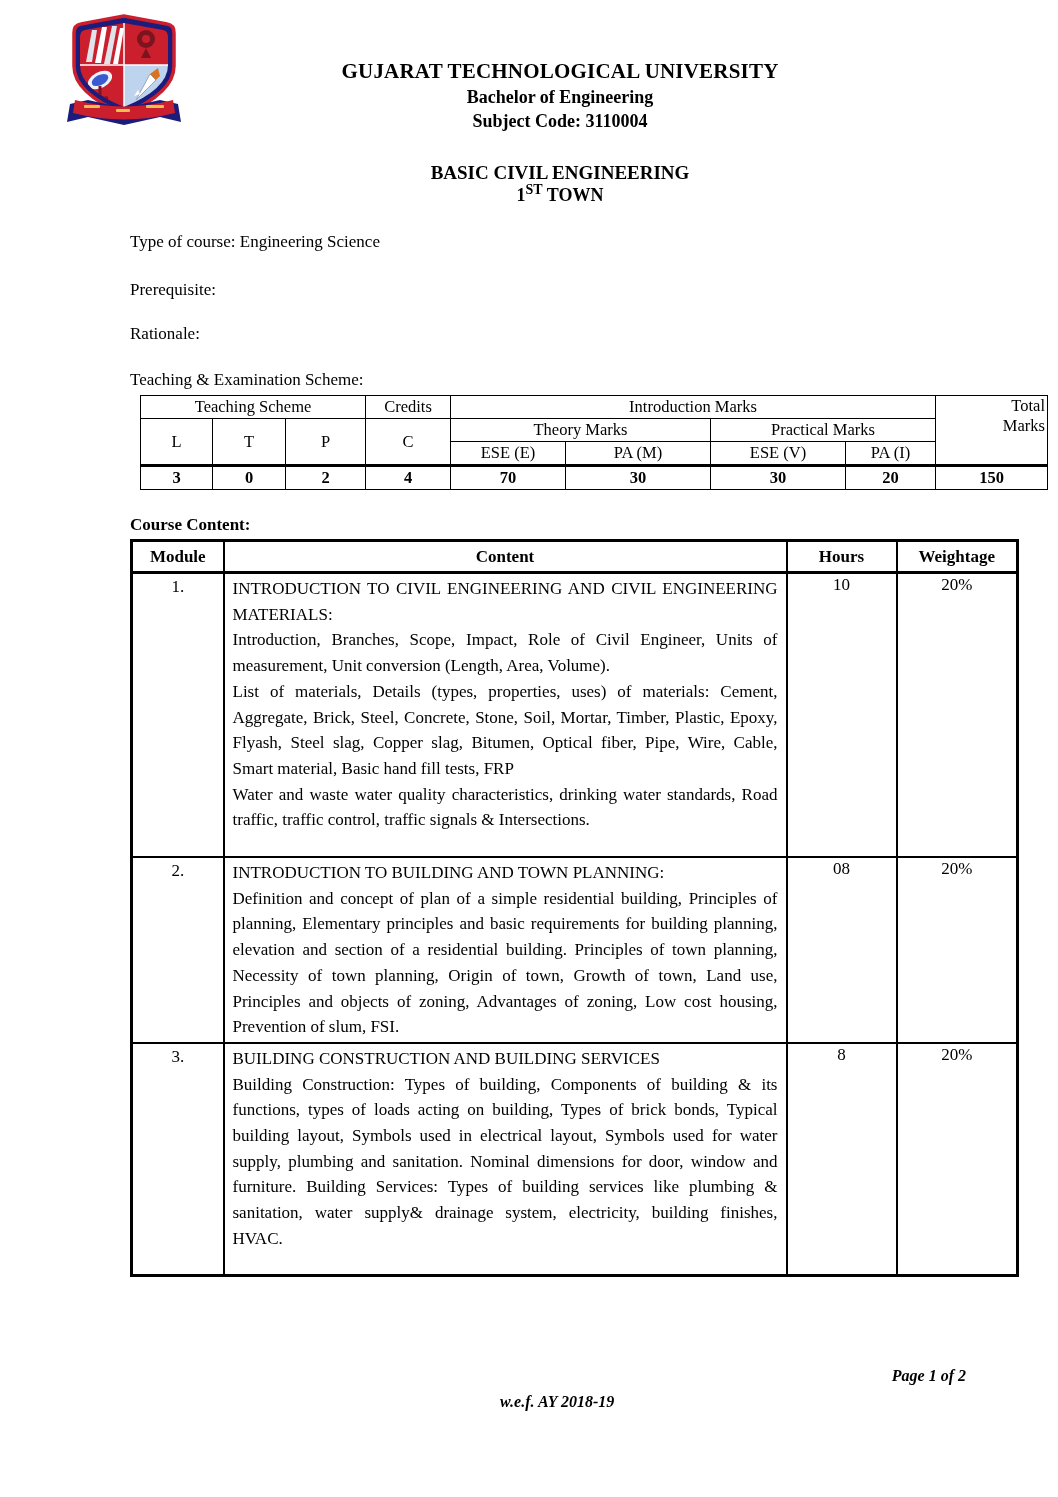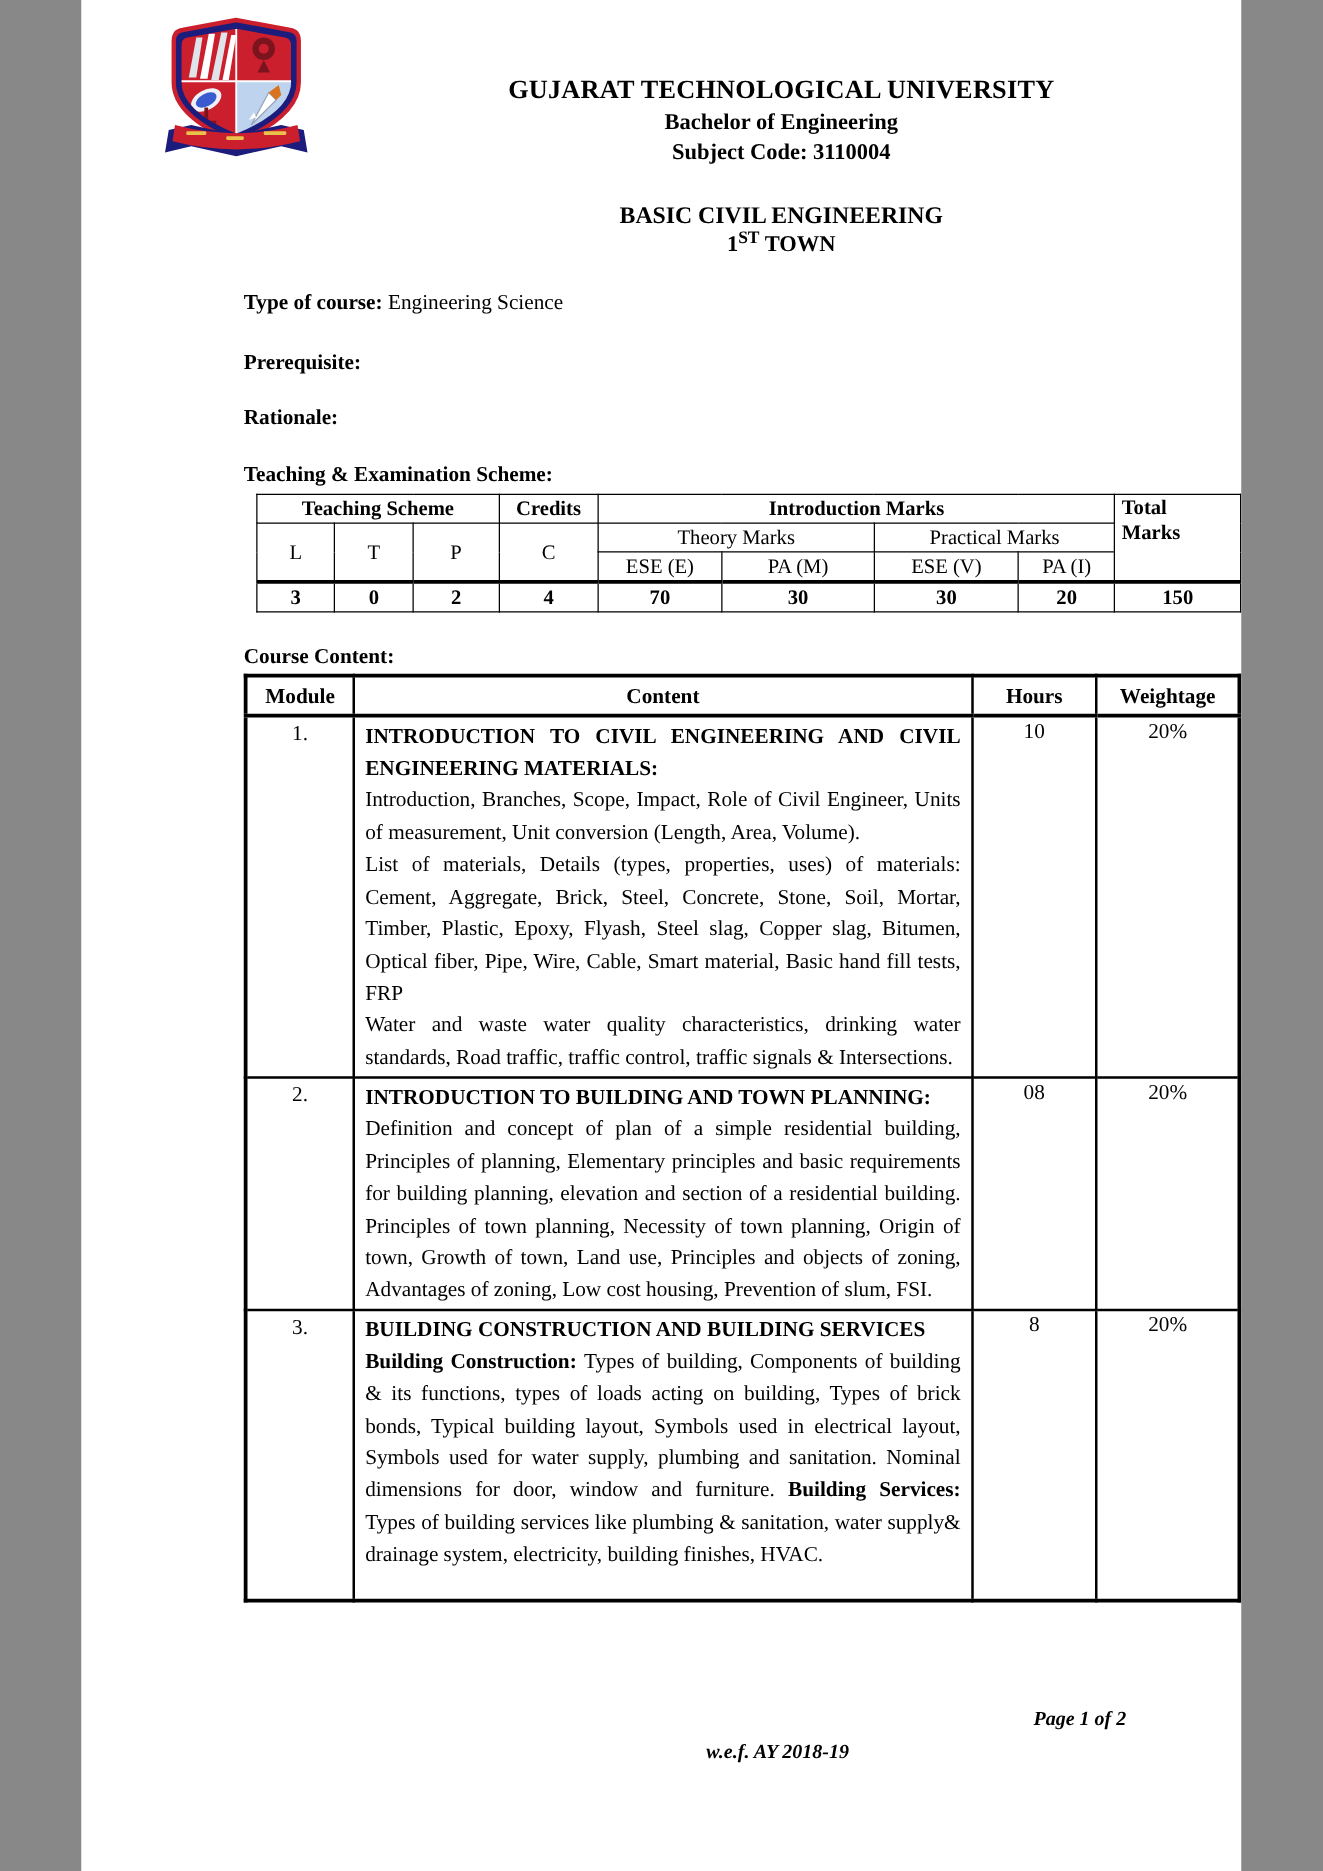--- a/index.html
+++ b/index.html
@@ -1,25 +1,25 @@
 <!DOCTYPE html>
 <html style="--logo-navy: #1c1c7c; --logo-red: #cc1f2d; --logo-darkred: #7c1420; --logo-lightblue: #bdd3ee; --logo-steel: #dfe3ea; --logo-yellow: #e8c24a; --logo-orange: #d9731f;"><head>
 <meta charset="utf-8">
 <style>
   html,body{margin:0;padding:0;background:#888;}
   .page{
     position:relative;
-    width:928px;height:1497px;
+    width:1058px;height:1497px;
     background:#ffffff;
     font-family:"Liberation Serif", serif;
     color:#000;
     overflow:hidden;
     margin:0 auto;
   }
-  .b{font-weight:bold;}
+  .b{font-weight:normal;}
   
   .logo{position:absolute;left:62px;top:12px;}
   .header-block{position:absolute;left:130px;top:58px;width:860px;text-align:center;}
   .university-title{font-size:21px;font-weight:bold;line-height:27px;letter-spacing:.2px;}
   .degree-title{font-size:18px;font-weight:bold;line-height:24px;}
   .subject-code{font-size:18px;font-weight:bold;line-height:24px;}
   .course-title-block{position:absolute;left:130px;top:161px;width:860px;text-align:center;}
   .course-title{font-size:19px;font-weight:bold;line-height:23px;}
   .course-year{font-size:18px;font-weight:bold;line-height:22px;}
   .course-year sup{font-size:14px;vertical-align:super;line-height:0;}
@@ -34,21 +34,21 @@
     position:absolute;left:140px;top:395px;
     border-collapse:collapse;table-layout:fixed;
     font-size:16.5px;
   }
   .scheme-table td{
     border:1.5px solid #000;
     text-align:center;vertical-align:middle;
     height:22px;padding:0 2px;overflow:hidden;
   }
   .scheme-table tr.scheme-values td{border-top:3px solid #000;font-weight:bold;}
-  .scheme-table td.total-cell{vertical-align:top;text-align:left;padding-left:5px;}
+  .scheme-table td.total-cell{vertical-align:top;text-align:right;padding-left:5px;}
   
   .course-heading{position:absolute;left:130px;top:515px;font-size:17px;font-weight:bold;}
   .course-table{
     position:absolute;left:130px;top:539px;
     border-collapse:collapse;table-layout:fixed;
     font-size:17px;
   }
   .course-table td,.course-table th{
     border:2px solid #000;vertical-align:top;overflow:hidden;
   }

